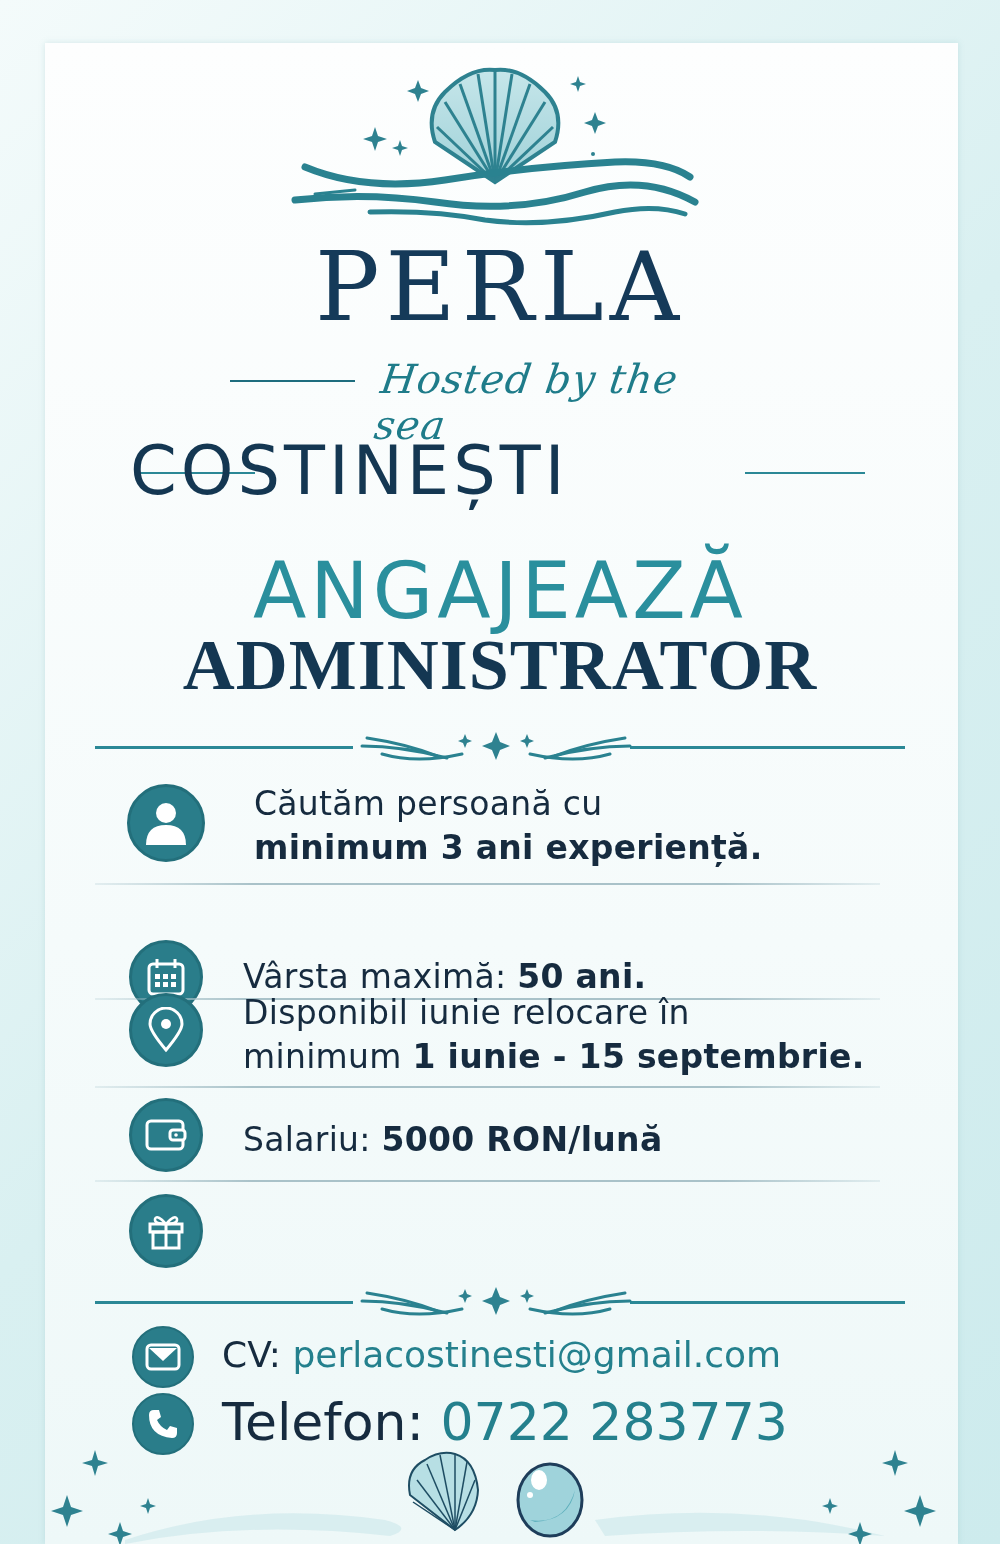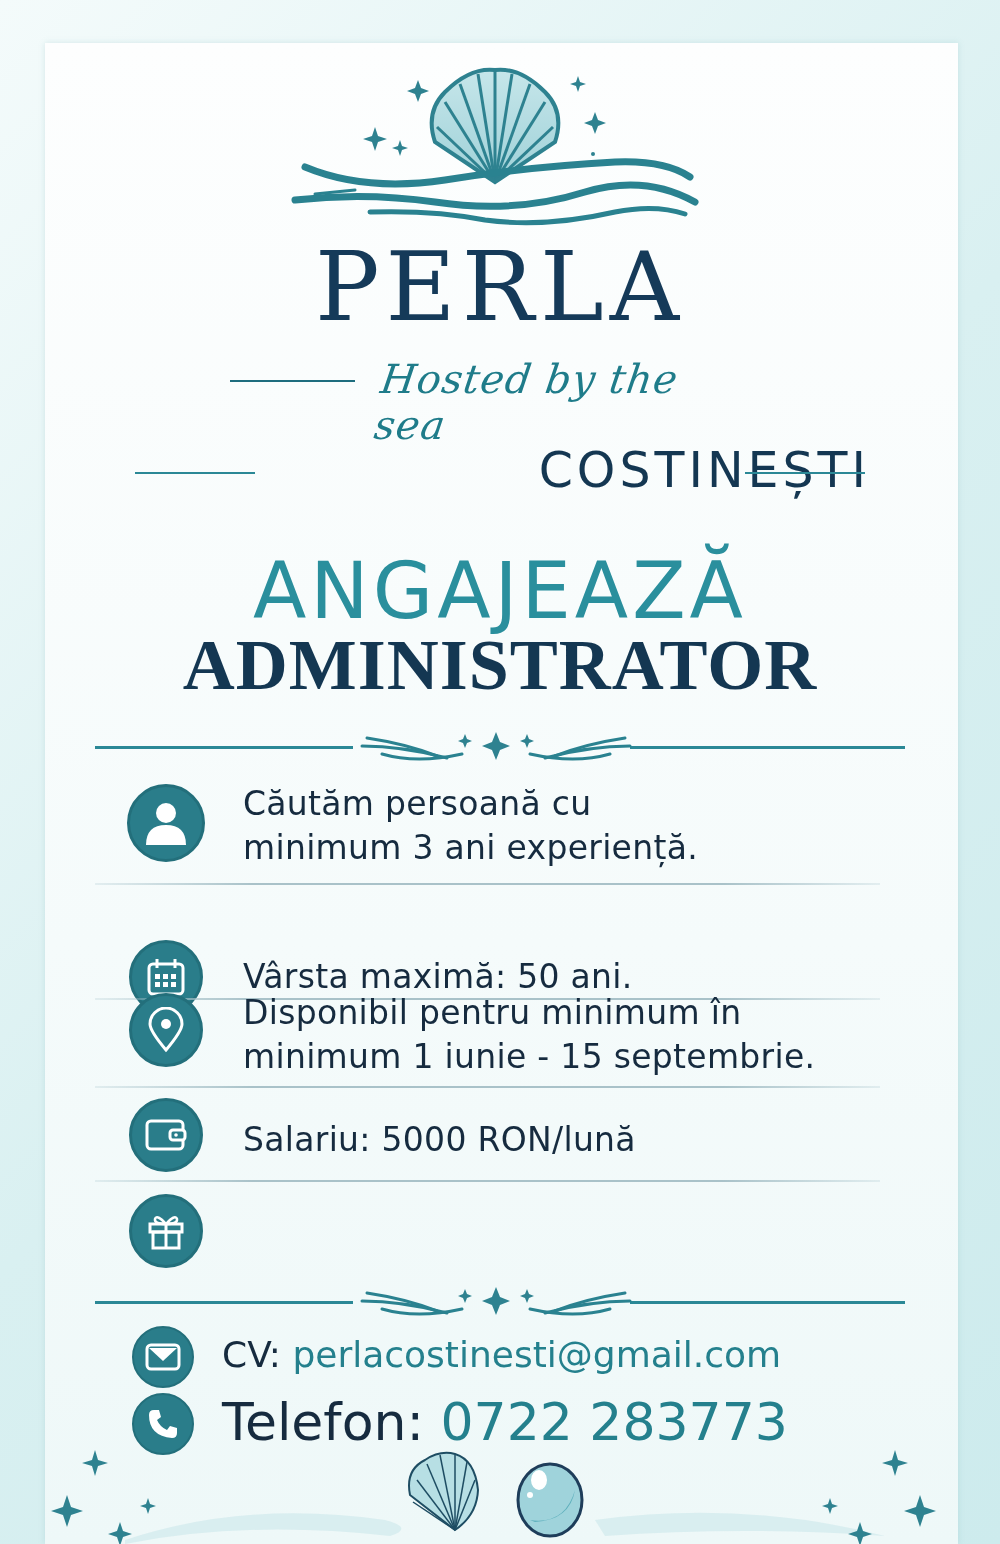--- a/index.html
+++ b/index.html
@@ -30,22 +30,22 @@
     position: absolute; left: 148px; top: 4px;
     font-family: "DejaVu Serif", serif; font-style: italic; font-size: 40px;
     color: #1f7c8a; letter-spacing: 1px; transform: skewX(-8deg);
   }
 
   .city-row { top: 436px; left: 130px; width: 740px; height: 70px; }
   .city-line { position: absolute; top: 36px; height: 2px; background: #2b8896; width: 120px; }
   .city-line.l { left: 5px; }
   .city-line.r { right: 5px; }
   .city {
-    position: absolute; left: 0; right: 0; text-align: right;
-    font-family: "DejaVu Sans", sans-serif; font-size: 49px; color: #143752;
+    position: absolute; left: 0; right: 0; text-align: left;
+    font-family: "DejaVu Sans", sans-serif; font-size: 67px; color: #143752;
     letter-spacing: 4px; line-height: 70px;
   }
 
   .hires {
     top: 522px; font-family: "DejaVu Sans", sans-serif; font-size: 78px;
     color: #2a8f9d; letter-spacing: 4px; line-height: 90px; margin-top: 24px;
   }
   .role {
     top: 620px; font-family: Liberation Serif, serif; font-weight: bold; font-size: 72px;
     color: #143752; letter-spacing: 1px; line-height: 90px;
@@ -59,21 +59,21 @@
   .req-sep { position: absolute; left: 0; right: 0; bottom: 0; height: 2px; background: linear-gradient(90deg, rgba(150,185,195,0.2), #a9c2c9 20%, #a9c2c9 80%, rgba(150,185,195,0.2)); }
   .icon-circle {
     position: absolute; left: 32px; width: 78px; height: 78px; border-radius: 50%;
     background: #2a7d8a; border: 3px solid #236f7b;
     display: flex; align-items: center; justify-content: center;
   }
   .req-text {
     position: absolute; left: 148px; font-size: 33px; color: #162b3f; line-height: 44px;
     font-family: "DejaVu Sans", sans-serif; letter-spacing: 0.3px;
   }
-  .req-text b { font-weight: normal; }
+  .req-text b { font-weight: bold; }
 
   .contact { left: 132px; width: 760px; height: 66px; }
   .contact .icon-circle { left: 0; width: 62px; height: 62px; top: 2px; border-width: 2px; }
   .contact-text {
     position: absolute; left: 90px; top: 6px; font-size: 36px; line-height: 50px; color: #162b3f;
     font-family: "DejaVu Sans", sans-serif; white-space: nowrap;
   }
   .contact-text .val { color: #24808d; }
 
   .footer-svg { left: 45px; top: 1440px; width: 913px; height: 104px; }
@@ -170,21 +170,21 @@
   </svg>
 </div>
 
 <div class="abs req" style="top:776px;height:109px;">
   <div class="icon-circle" style="top:8px;">
     <svg width="52" height="52" viewBox="0 0 52 52">
         <circle cx="26" cy="16" r="10" fill="#fff"></circle>
         <path d="M6 48 Q6 28 26 28 Q46 28 46 48 Z" fill="#fff"></path>
       </svg>
   </div>
-  <div class="req-text" style="top:6px;">
+  <div class="req-text" style="top:6px;margin-left:11px;">
     <div>Căutăm persoană cu</div>
     <div><b>minimum 3 ani experiență.</b></div>
   </div>
   <div class="req-sep"></div>
 </div>
 
 <div class="abs req" style="top:931px;height:69px;">
   <div class="icon-circle" style="top:9px;width:74px;height:74px;left:34px;">
     <svg width="42" height="42" viewBox="0 0 42 42">
         <rect x="4" y="8" width="34" height="30" rx="4" fill="none" stroke="#fff" stroke-width="3"></rect>
@@ -207,21 +207,21 @@
 </div>
 
 <div class="abs req" style="top:979px;height:109px;">
   <div class="icon-circle" style="top:14px;width:74px;height:74px;left:34px;">
     <svg width="40" height="46" viewBox="0 0 40 46">
         <path d="M20 43 Q4 24 4 17 A16 16 0 0 1 36 17 Q36 24 20 43 Z" fill="none" stroke="#fff" stroke-width="3"></path>
         <circle cx="20" cy="17" r="5" fill="#fff"></circle>
       </svg>
   </div>
   <div class="req-text" style="top:12px;">
-    <div>Disponibil pentru minimum în</div>
+    <div>Disponibil iunie relocare în</div>
     <div><span>minimum </span><b>1 iunie - 15 septembrie.</b></div>
   </div>
   <div class="req-sep"></div>
 </div>
 
 <div class="abs req" style="top:1088px;height:94px;">
   <div class="icon-circle" style="top:10px;width:74px;height:74px;left:34px;">
     <svg width="44" height="36" viewBox="0 0 44 36">
         <rect x="3" y="4" width="36" height="28" rx="4" fill="none" stroke="#fff" stroke-width="3"></rect>
         <rect x="26" y="13" width="15" height="10" rx="3" fill="#2a7d8a" stroke="#fff" stroke-width="3"></rect>

